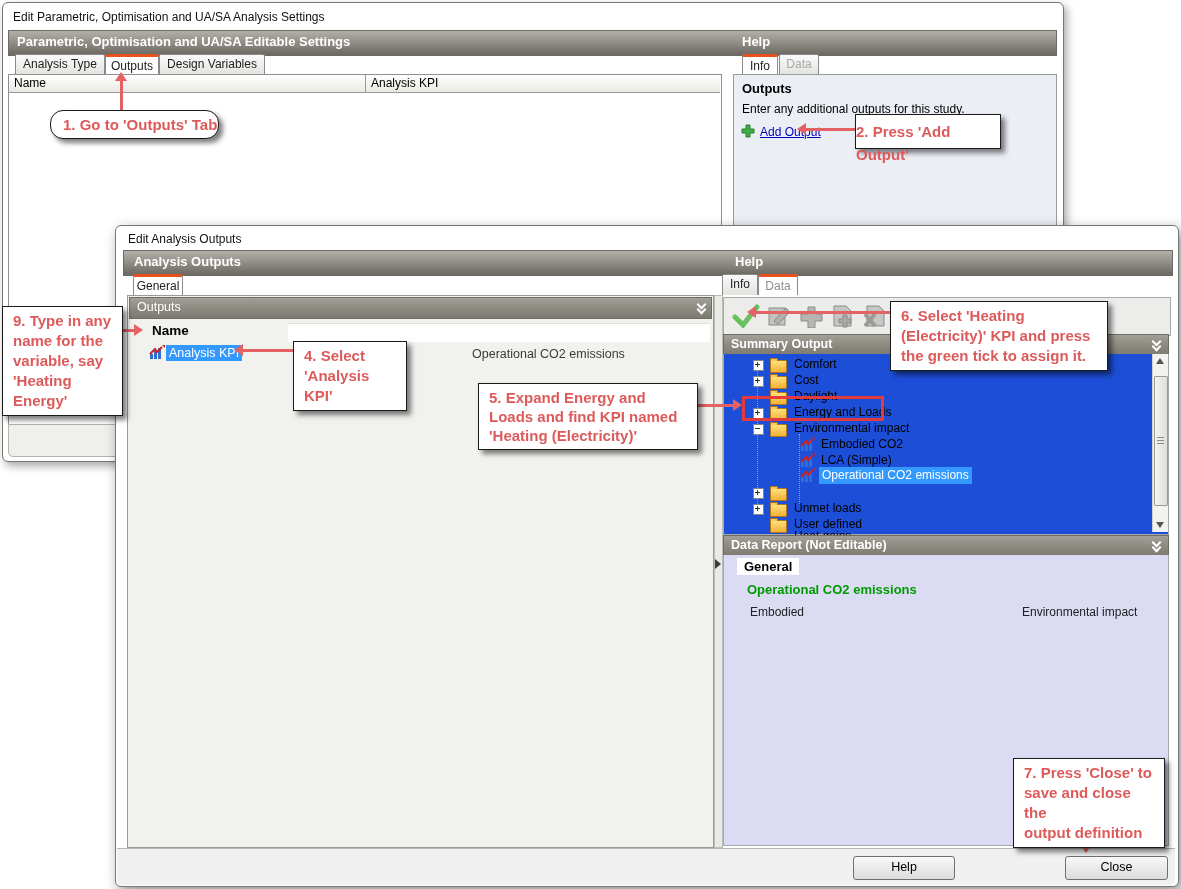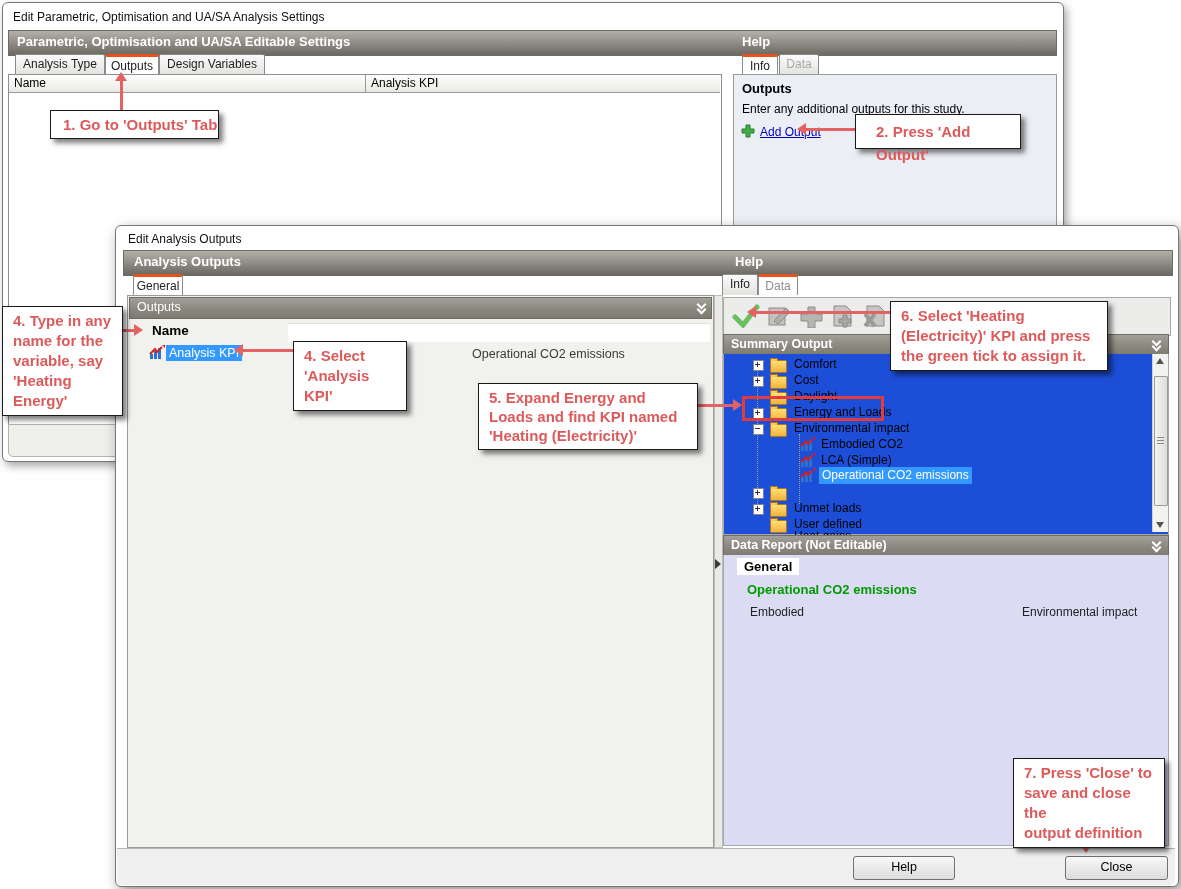--- a/index.html
+++ b/index.html
@@ -287,29 +287,29 @@
   </div>
 
   <div class="footer-bar" style="left:1px;top:622px;width:1058px;height:36px;">
     <div class="btn" style="left:736px;top:7px;">Help</div>
     <div class="btn" style="left:948px;top:7px;width:101px;">Close</div>
   </div>
 </div>
 
 <div class="red-rect" style="left:742px;top:396px;width:136px;height:19px;"></div>
 
-<div class="callout" style="left:50px;top:110px;width:155px;height:21px;line-height:21px;padding:3px 0 3px 12px;">1. Go to 'Outputs' Tab</div>
+<div class="callout" style="left:50px;top:110px;width:155px;height:21px;line-height:21px;padding:3px 0 3px 12px;border-radius:13px;">1. Go to 'Outputs' Tab</div>
 <div class="aline" style="left:120px;top:80px;width:3px;height:31px;"></div>
 <div class="ahead up" style="left:115px;top:72px;"></div>
 
-<div class="callout" style="left:855px;top:114px;width:144px;height:23px;line-height:23px;padding:5px 0 5px 20px;">2. Press 'Add Output'</div>
+<div class="callout" style="left:855px;top:114px;width:144px;height:23px;line-height:23px;padding:5px 0 5px 0;">2. Press 'Add Output'</div>
 <div class="aline" style="left:806px;top:128px;width:49px;height:3px;"></div>
 <div class="ahead left" style="left:797px;top:123px;"></div>
 
-<div class="callout" style="left:2px;top:306px;width:99px;">4. Type in any
+<div class="callout" style="left:2px;top:306px;width:99px;">9. Type in any
 name for the
 variable, say
 'Heating
 Energy'</div>
 <div class="aline" style="left:120px;top:329px;width:15px;height:3px;"></div>
 <div class="ahead right" style="left:134px;top:324px;"></div>
 
 <div class="callout" style="left:293px;top:341px;width:92px;">4. Select
 'Analysis KPI'</div>
 <div class="aline" style="left:243px;top:349px;width:50px;height:3px;"></div>

